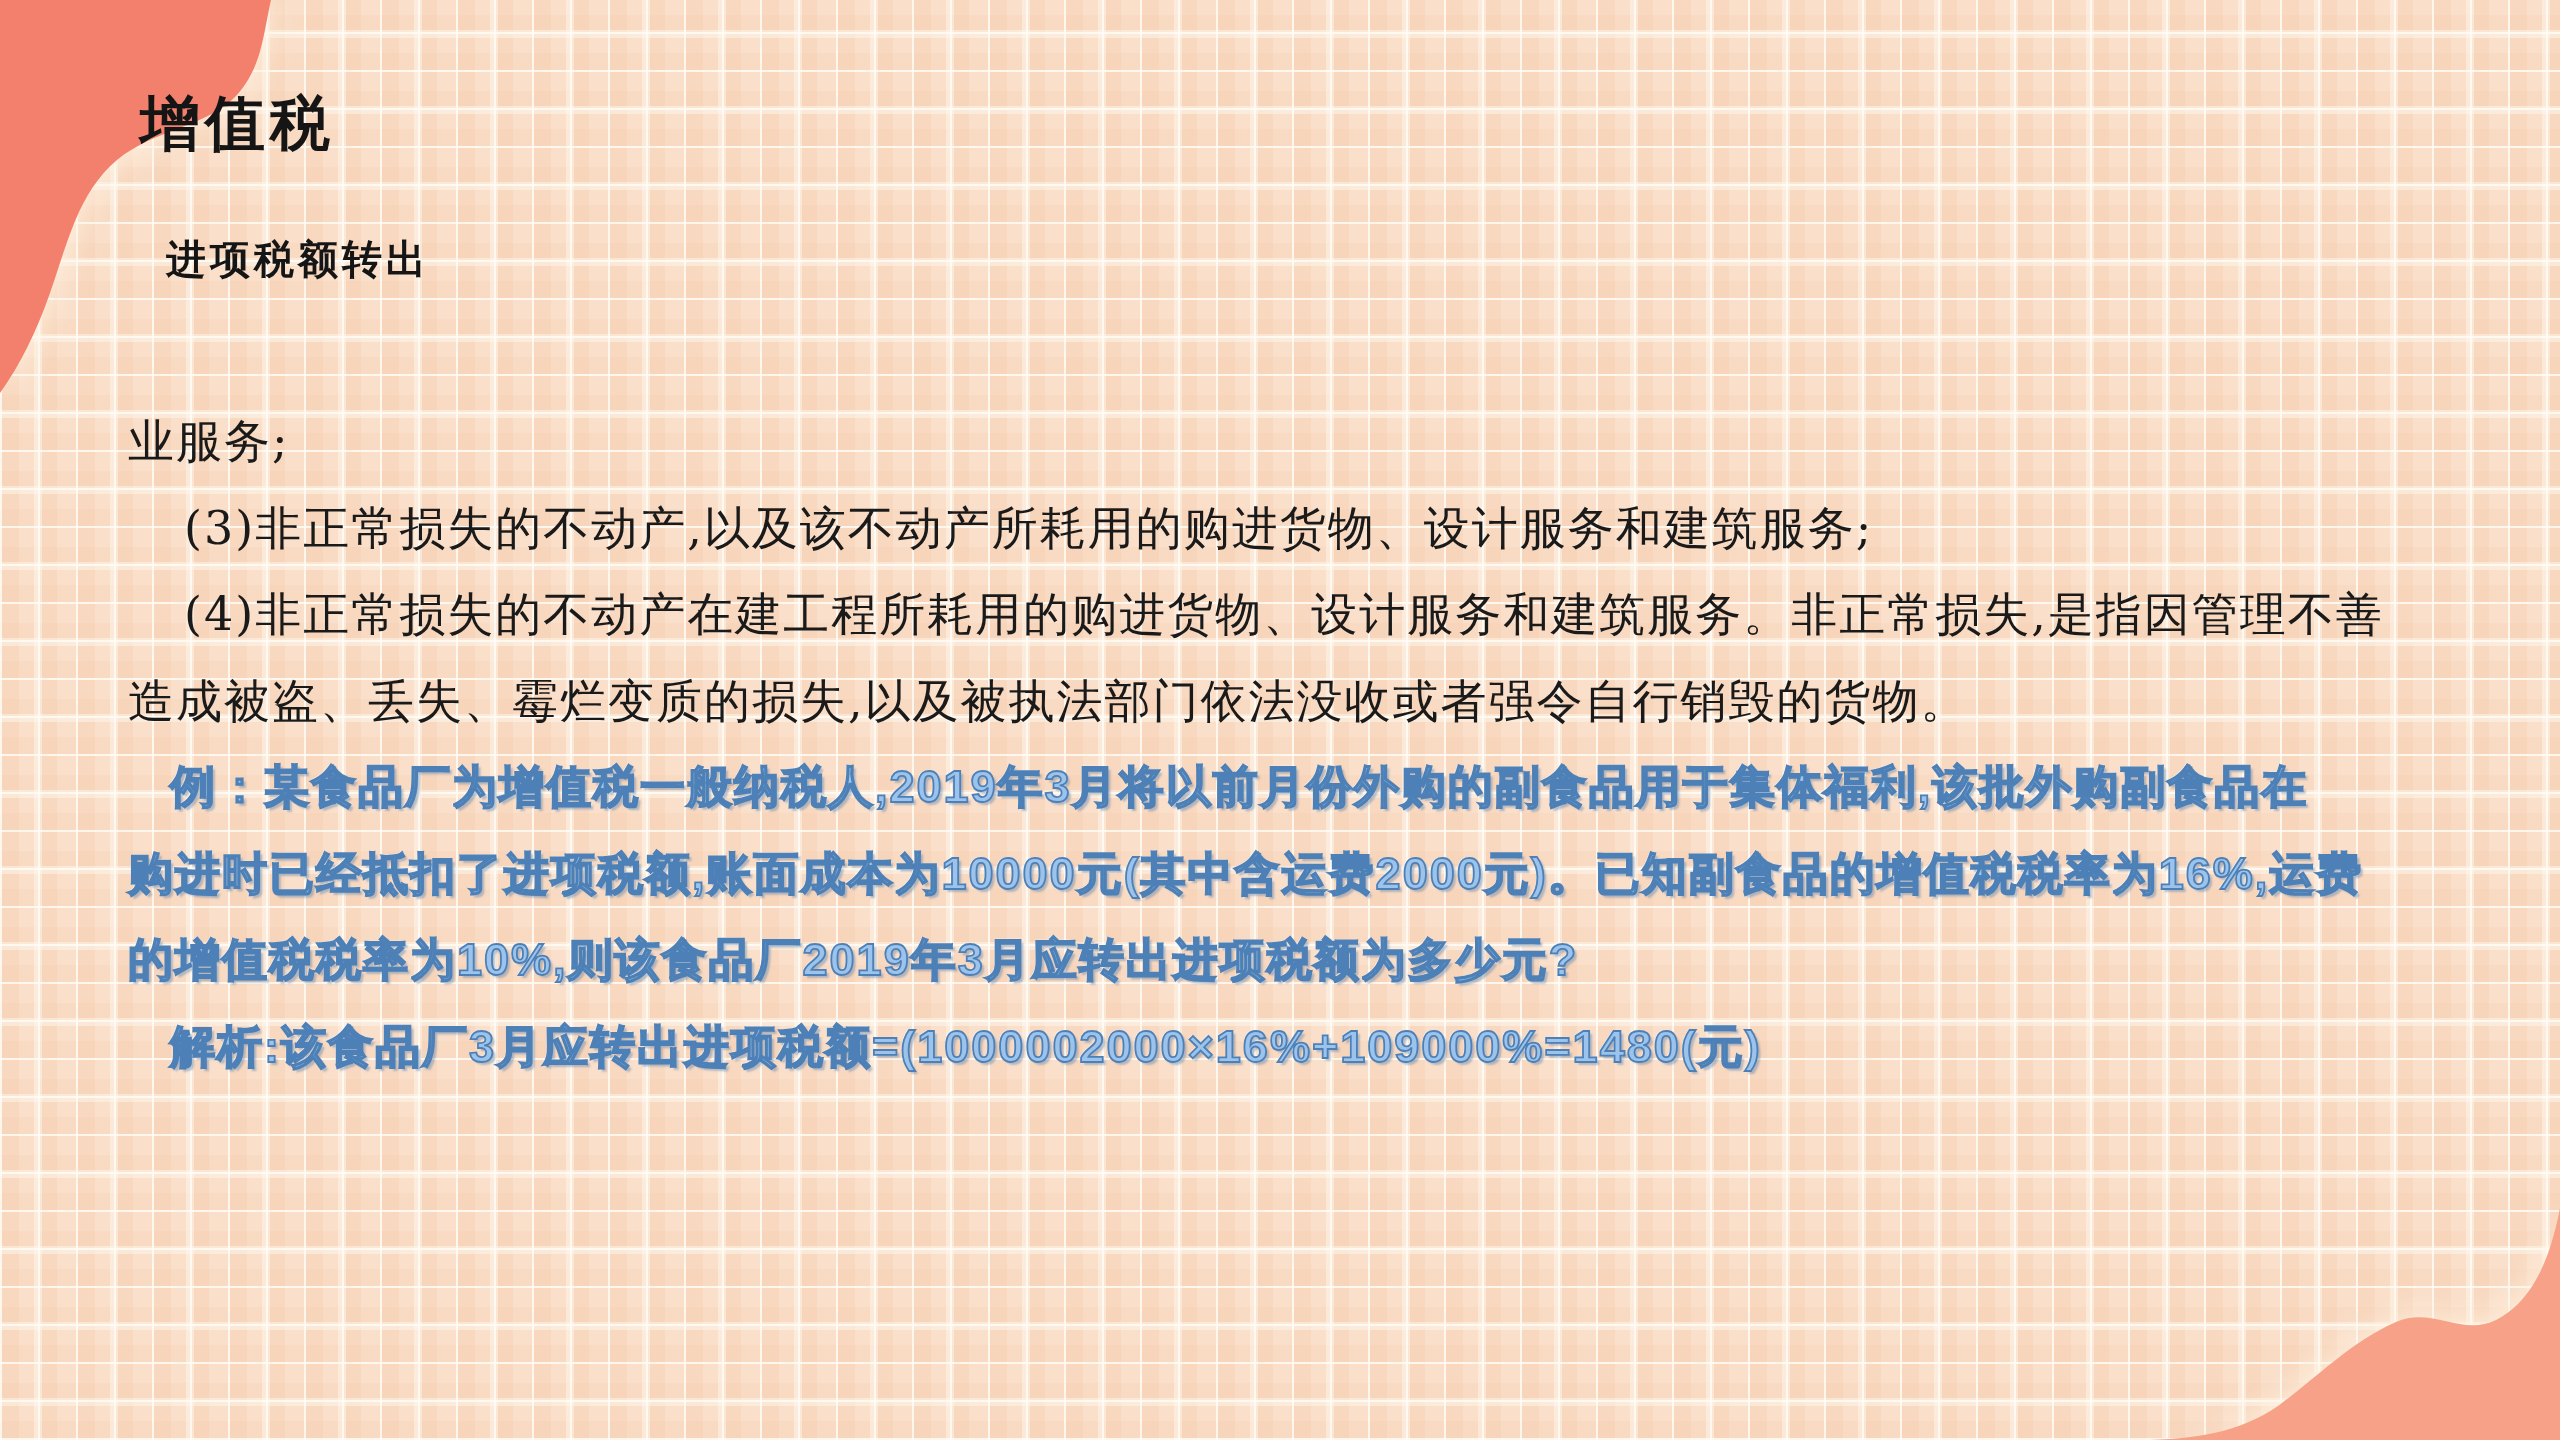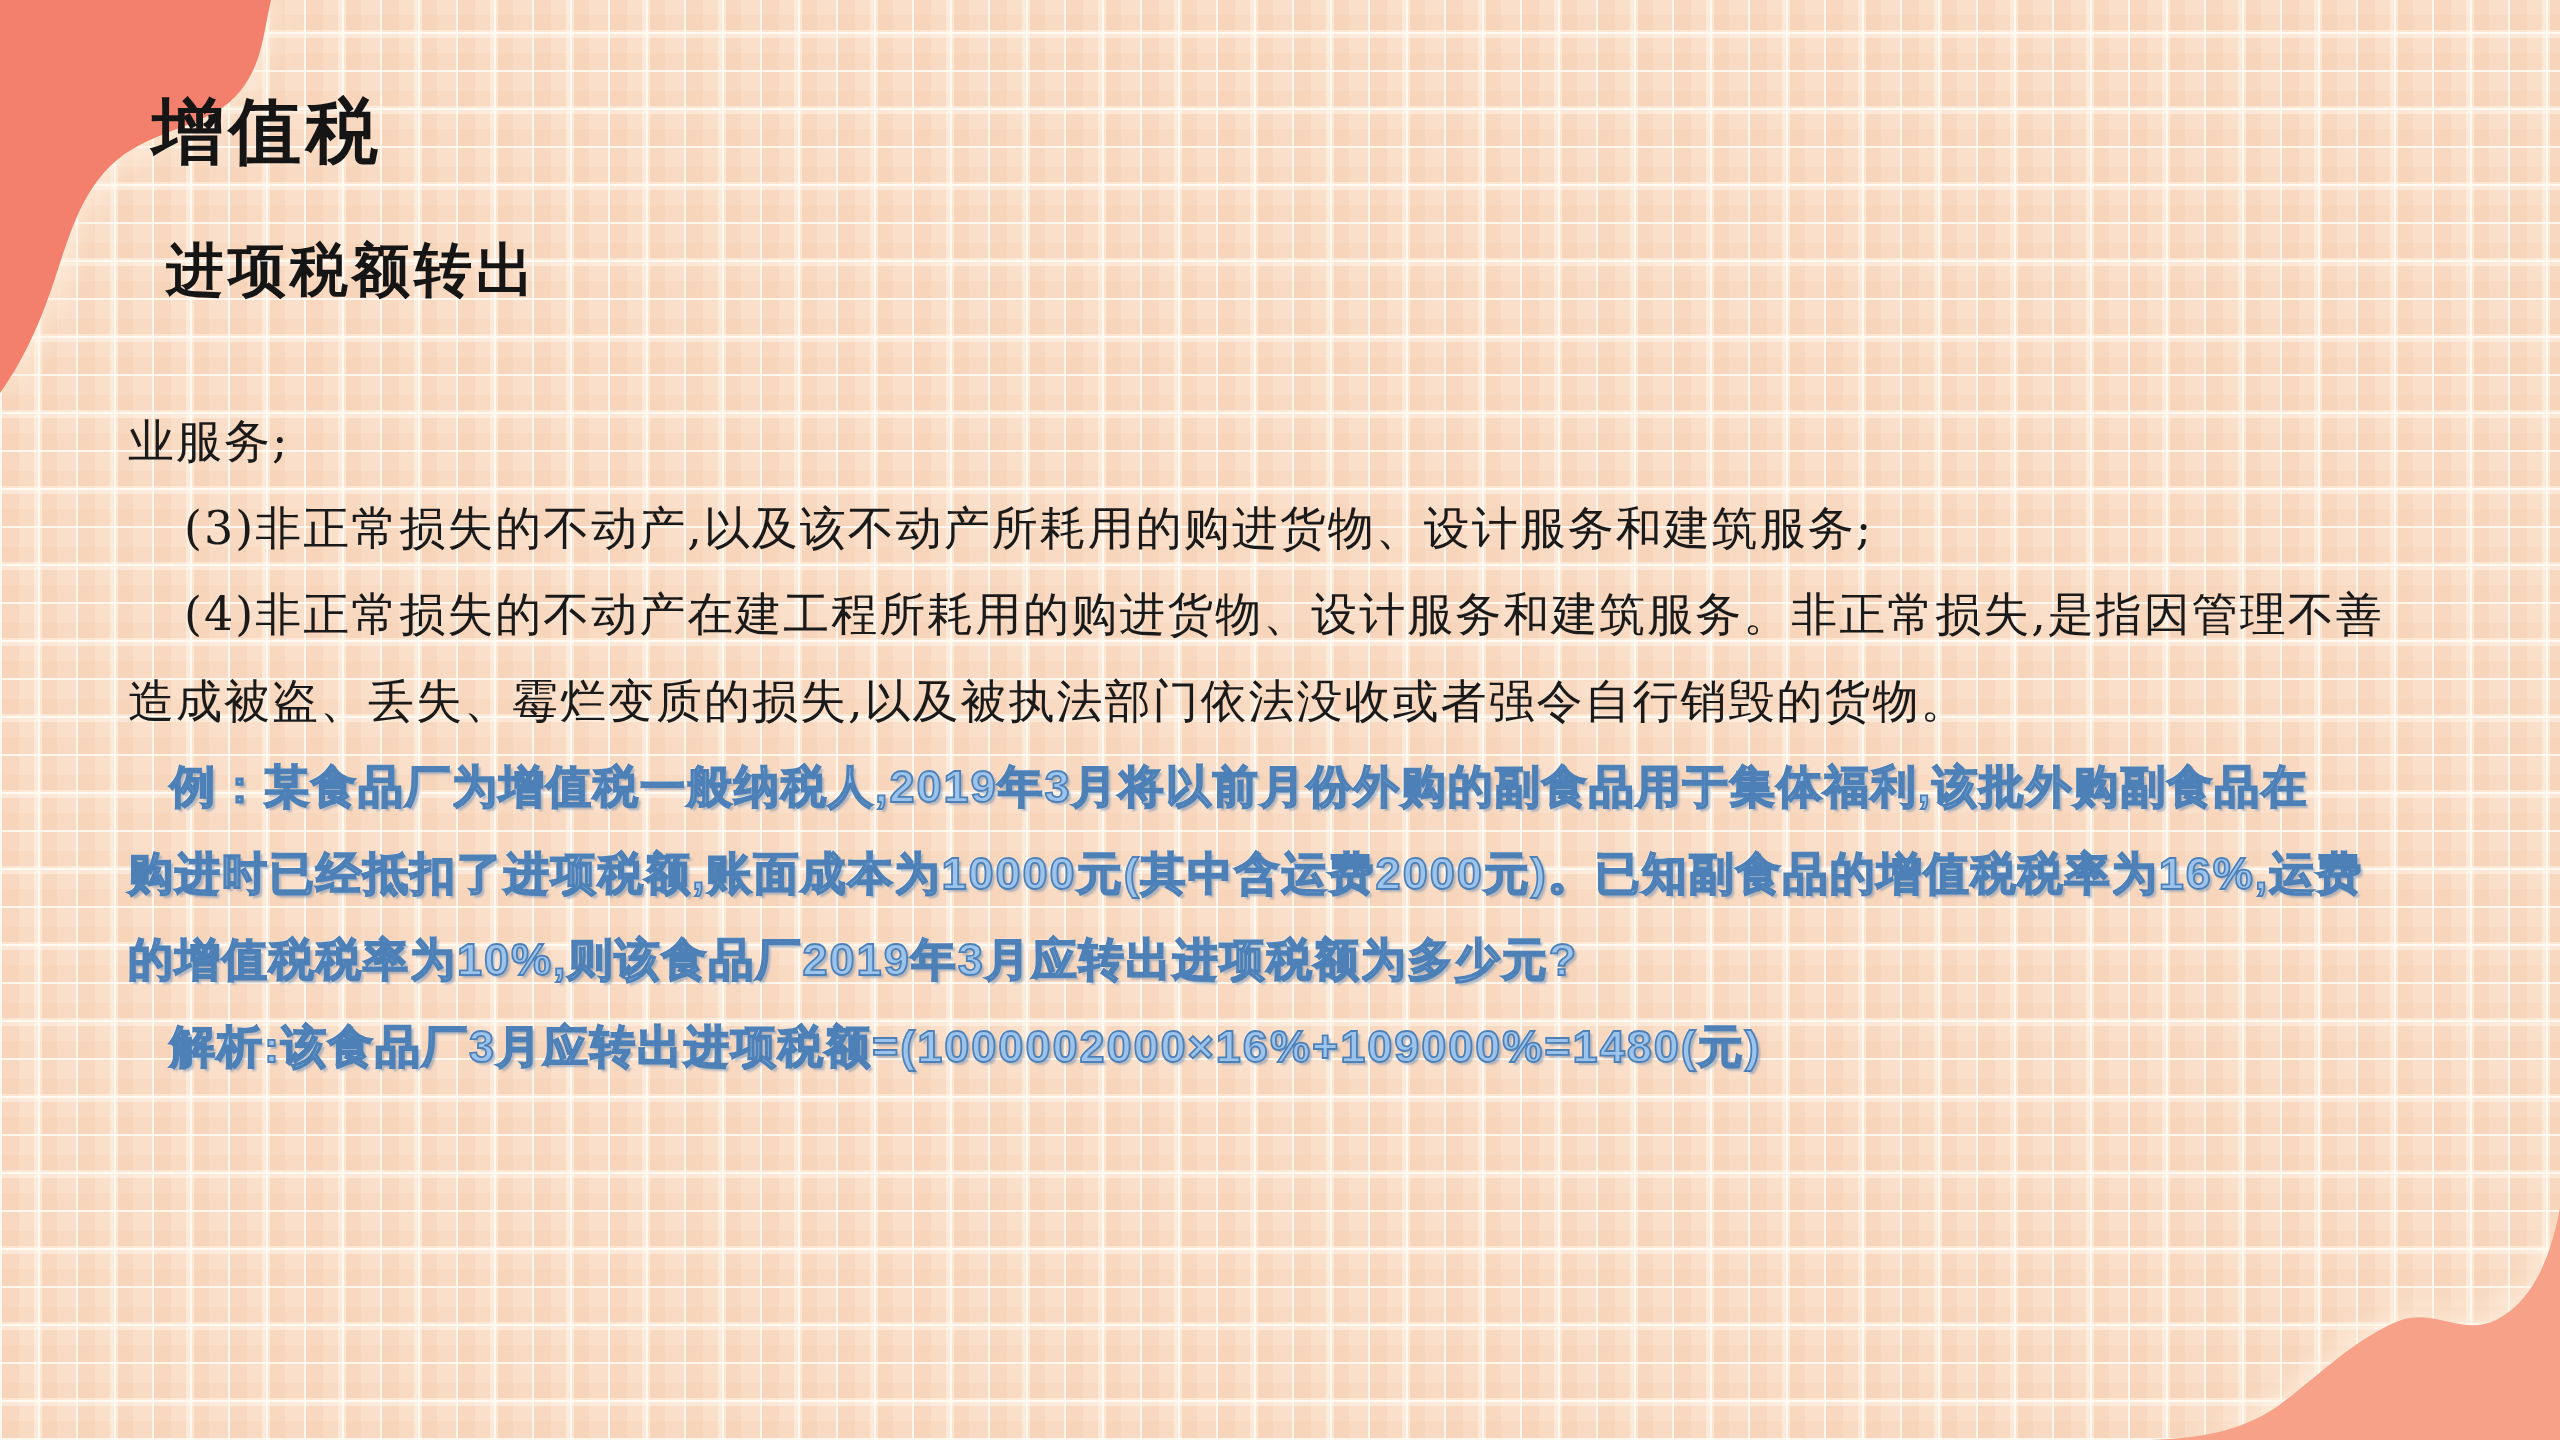--- a/index.html
+++ b/index.html
@@ -15,28 +15,28 @@
       repeating-linear-gradient(0deg,  transparent 0 34px, rgba(255,250,240,0.45) 34px 42px, transparent 42px 76px),
       repeating-linear-gradient(90deg, rgba(243,198,164,0.28) 0 19px, transparent 19px 38px),
       repeating-linear-gradient(0deg,  rgba(243,198,164,0.18) 0 19px, transparent 19px 38px);
   }
 
   .blob{position:absolute;filter:drop-shadow(0 0 18px #fff3e2);}
   .blob.top-left{left:0;top:0;}
   .blob.bottom-right{right:0;bottom:0;}
 
   .page-title{
-    position:absolute;left:152px;top:84px;
+    position:absolute;left:140px;top:84px;
     font-family:"DejaVu Serif","Liberation Serif",serif;
-    font-size:72px;font-weight:bold;color:#151515;letter-spacing:5px;
+    font-size:60px;font-weight:bold;color:#151515;letter-spacing:5px;
   }
   .page-subtitle{
     position:absolute;left:166px;top:232px;
     font-family:"DejaVu Serif","Liberation Serif",serif;
-    font-size:58px;font-weight:bold;color:#151515;letter-spacing:4px;
+    font-size:40px;font-weight:bold;color:#151515;letter-spacing:4px;
   }
 
   .content{
     position:absolute;left:128px;top:398px;width:2310px;
   }
   .text-line{
     height:86.5px;line-height:86.5px;white-space:nowrap;
   }
   .text-line.body{
     font-family:"DejaVu Serif","Liberation Serif",serif;

